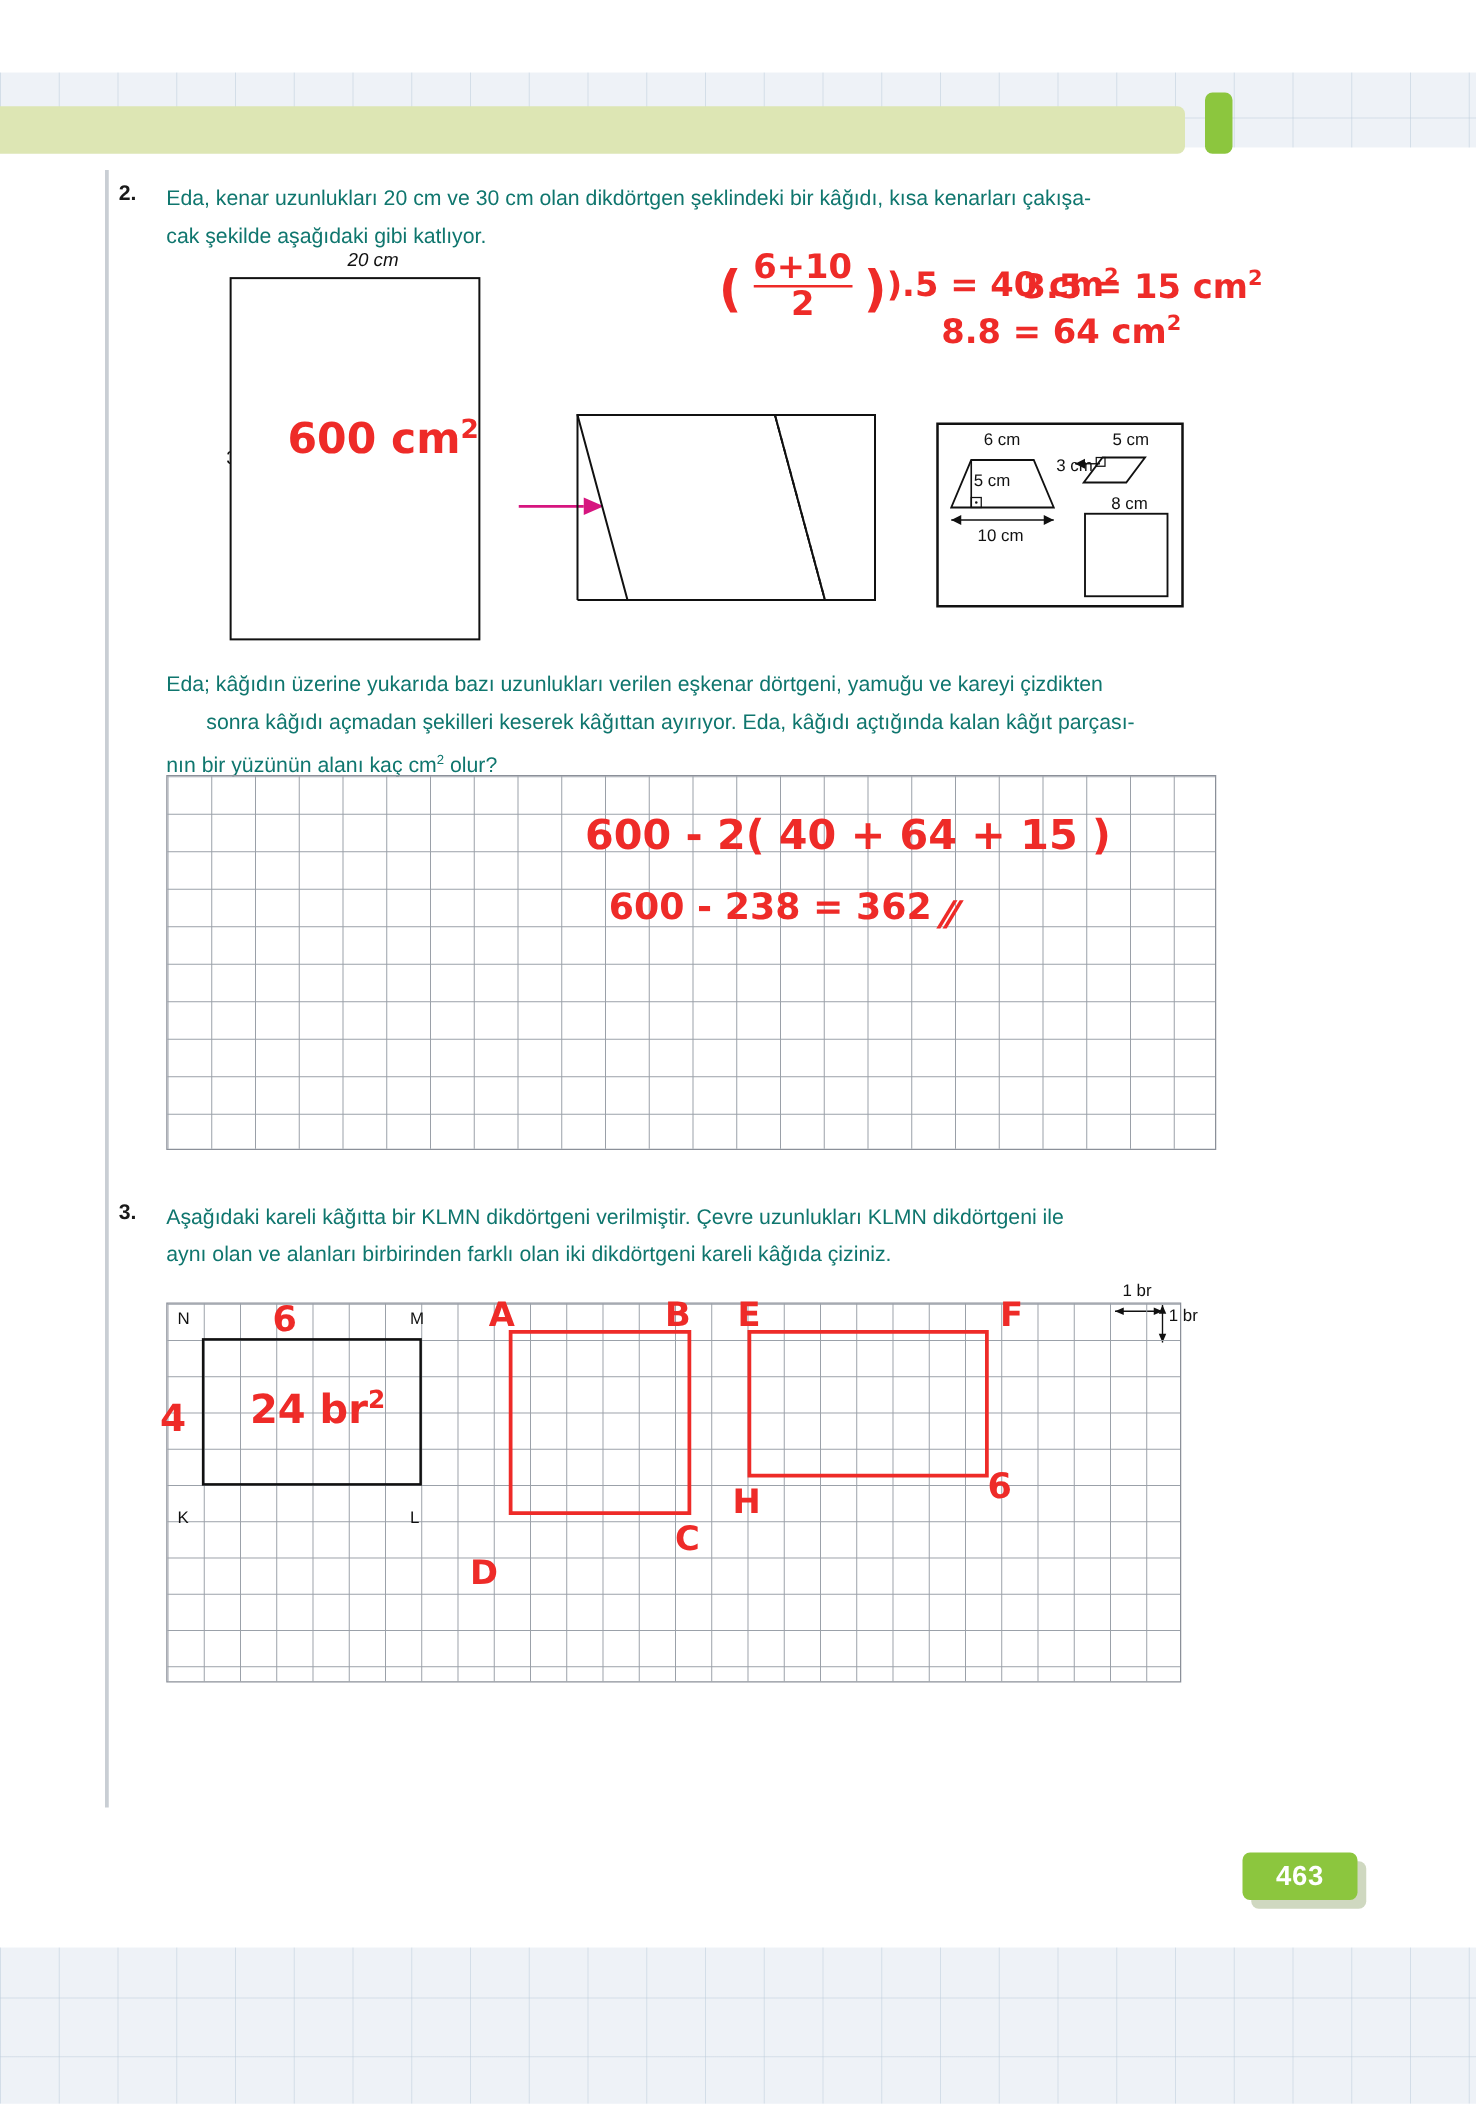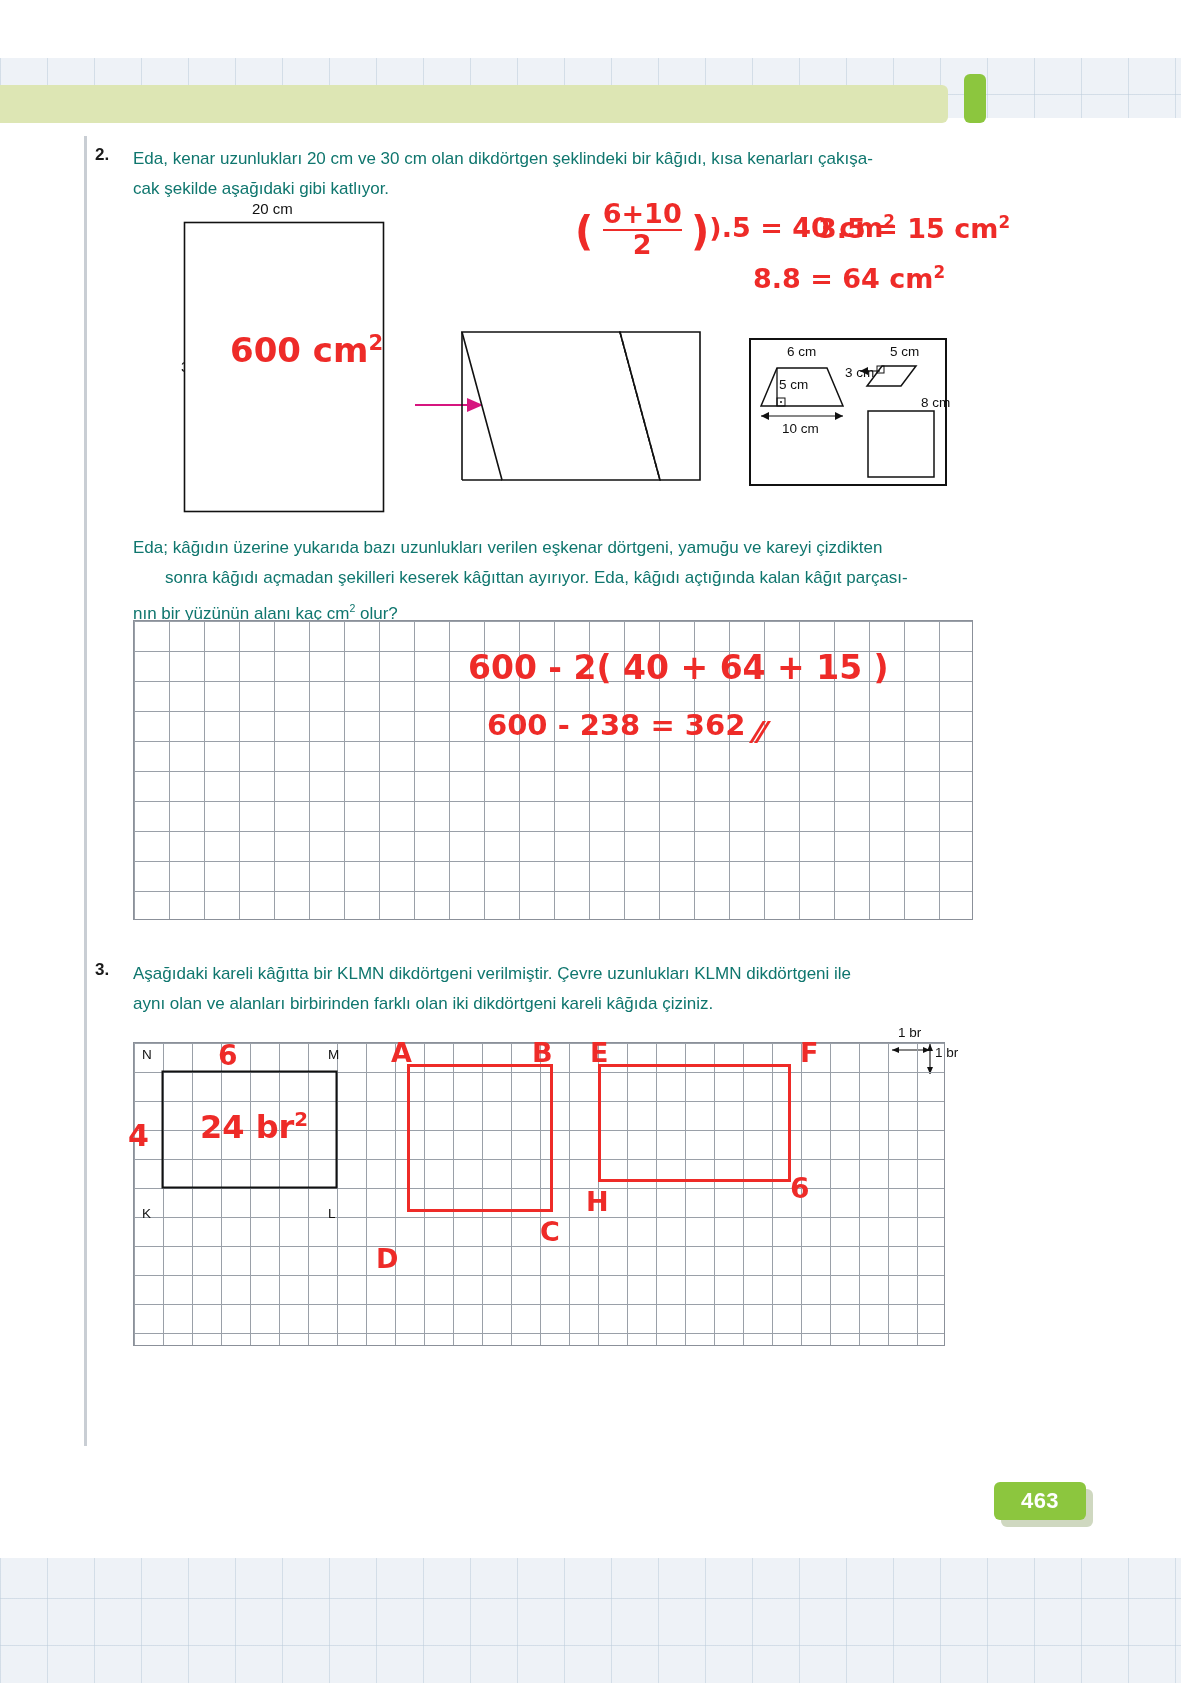--- a/index.html
+++ b/index.html
@@ -59,21 +59,21 @@
 <div class="top-white"></div>
 <div class="page-white"></div>
 <div class="header-band"></div>
 <div class="header-tab"></div>
 <div class="col-rule"></div>
 
 <div class="qnum" style="left:95px;top:145px;">2.</div>
 <div class="qtext" style="left:133px;top:144px;width:880px;">Eda, kenar uzunlukları 20 cm ve 30 cm olan dikdörtgen şeklindeki bir kâğıdı, kısa kenarları çakışa-</div>
 <div class="qtext" style="left:133px;top:174px;width:880px;">cak şekilde aşağıdaki gibi katlıyor.</div>
 
-<div class="lbl" style="left:252px;top:200px;">20 cm</div>
+<div class="lbl" style="left:278px;top:200px;font-style:italic;">20 cm</div>
 <div class="lbl" style="left:133px;top:358px;margin-left:48px;">30 cm</div>
 <div class="fig" style="left:184px;top:222px;">
   <svg width="200" height="290">
     <rect x="0.5" y="0.5" width="199" height="289" fill="#fff" stroke="#111" stroke-width="1.6"></rect>
   </svg>
 </div>
 <div class="hand" style="left:230px;top:330px;font-size:34px;"><span>600 cm</span><span class="sup">2</span></div>
 
 <div class="fig" style="left:415px;top:395px;">
   <svg width="70" height="20">
@@ -111,32 +111,32 @@
     <polygon points="111,33 119,29 119,37" fill="#111"></polygon>
 
     <rect x="119" y="73" width="66" height="66" fill="#fff" stroke="#111" stroke-width="1.5"></rect>
   </svg>
 </div>
 <div class="lbl-sm" style="left:787px;top:344px;">6 cm</div>
 <div class="lbl-sm" style="left:779px;top:377px;">5 cm</div>
 <div class="lbl-sm" style="left:782px;top:421px;">10 cm</div>
 <div class="lbl-sm" style="left:890px;top:344px;">5 cm</div>
 <div class="lbl-sm" style="left:845px;top:365px;">3 cm</div>
-<div class="lbl-sm" style="left:889px;top:395px;margin-left:32px;">8 cm</div>
+<div class="lbl-sm" style="left:889px;top:395px;">8 cm</div>
 
 <div class="hand" style="left:575px;top:200px;font-size:27px;">
   <span style="font-size:40px;position:relative;top:8px;">(</span>
   <span style="display:inline-block;text-align:center;vertical-align:middle;line-height:1.05;">
     <span style="display:block;">6+10</span>
     <span style="display:block;border-top:2px solid #ee2b28;">2</span>
   </span>
   <span style="font-size:40px;position:relative;top:8px;">)</span><span>).5 = 40 cm</span><span class="sup">2</span>
 </div>
 <div class="hand" style="left:818px;top:212px;font-size:27px;"><span>3.5 = 15 cm</span><span class="sup">2</span></div>
-<div class="hand" style="left:753px;top:262px;font-size:27px;"><span>8.8 = 64 cm</span><span class="sup">2</span></div>
+<div class="hand" style="left:753px;top:248px;font-size:27px;"><span>8.8 = 64 cm</span><span class="sup">2</span></div>
 
 <div class="qtext" style="left:133px;top:533px;width:880px;">Eda; kâğıdın üzerine yukarıda bazı uzunlukları verilen eşkenar dörtgeni, yamuğu ve kareyi çizdikten</div>
 <div class="qtext" style="left:133px;top:563px;width:880px;margin-left:32px;">sonra kâğıdı açmadan şekilleri keserek kâğıttan ayırıyor. Eda, kâğıdı açtığında kalan kâğıt parçası-</div>
 <div class="qtext" style="left:133px;top:593px;width:880px;"><span>nın bir yüzünün alanı kaç cm</span><span class="sup">2</span><span> olur?</span></div>
 
 <div class="grid-box inner" style="left:133px;top:620px;width:840px;height:300px;background-size:35px 30px;"></div>
 <div class="hand" style="left:468px;top:648px;font-size:33px;">600 - 2( 40 + 64 + 15 )</div>
 <div class="hand" style="left:487px;top:708px;font-size:29px;">600 - 238 = 362</div>
 <div class="hand" style="left:755px;top:715px;font-size:30px;">⁄⁄</div>
 

